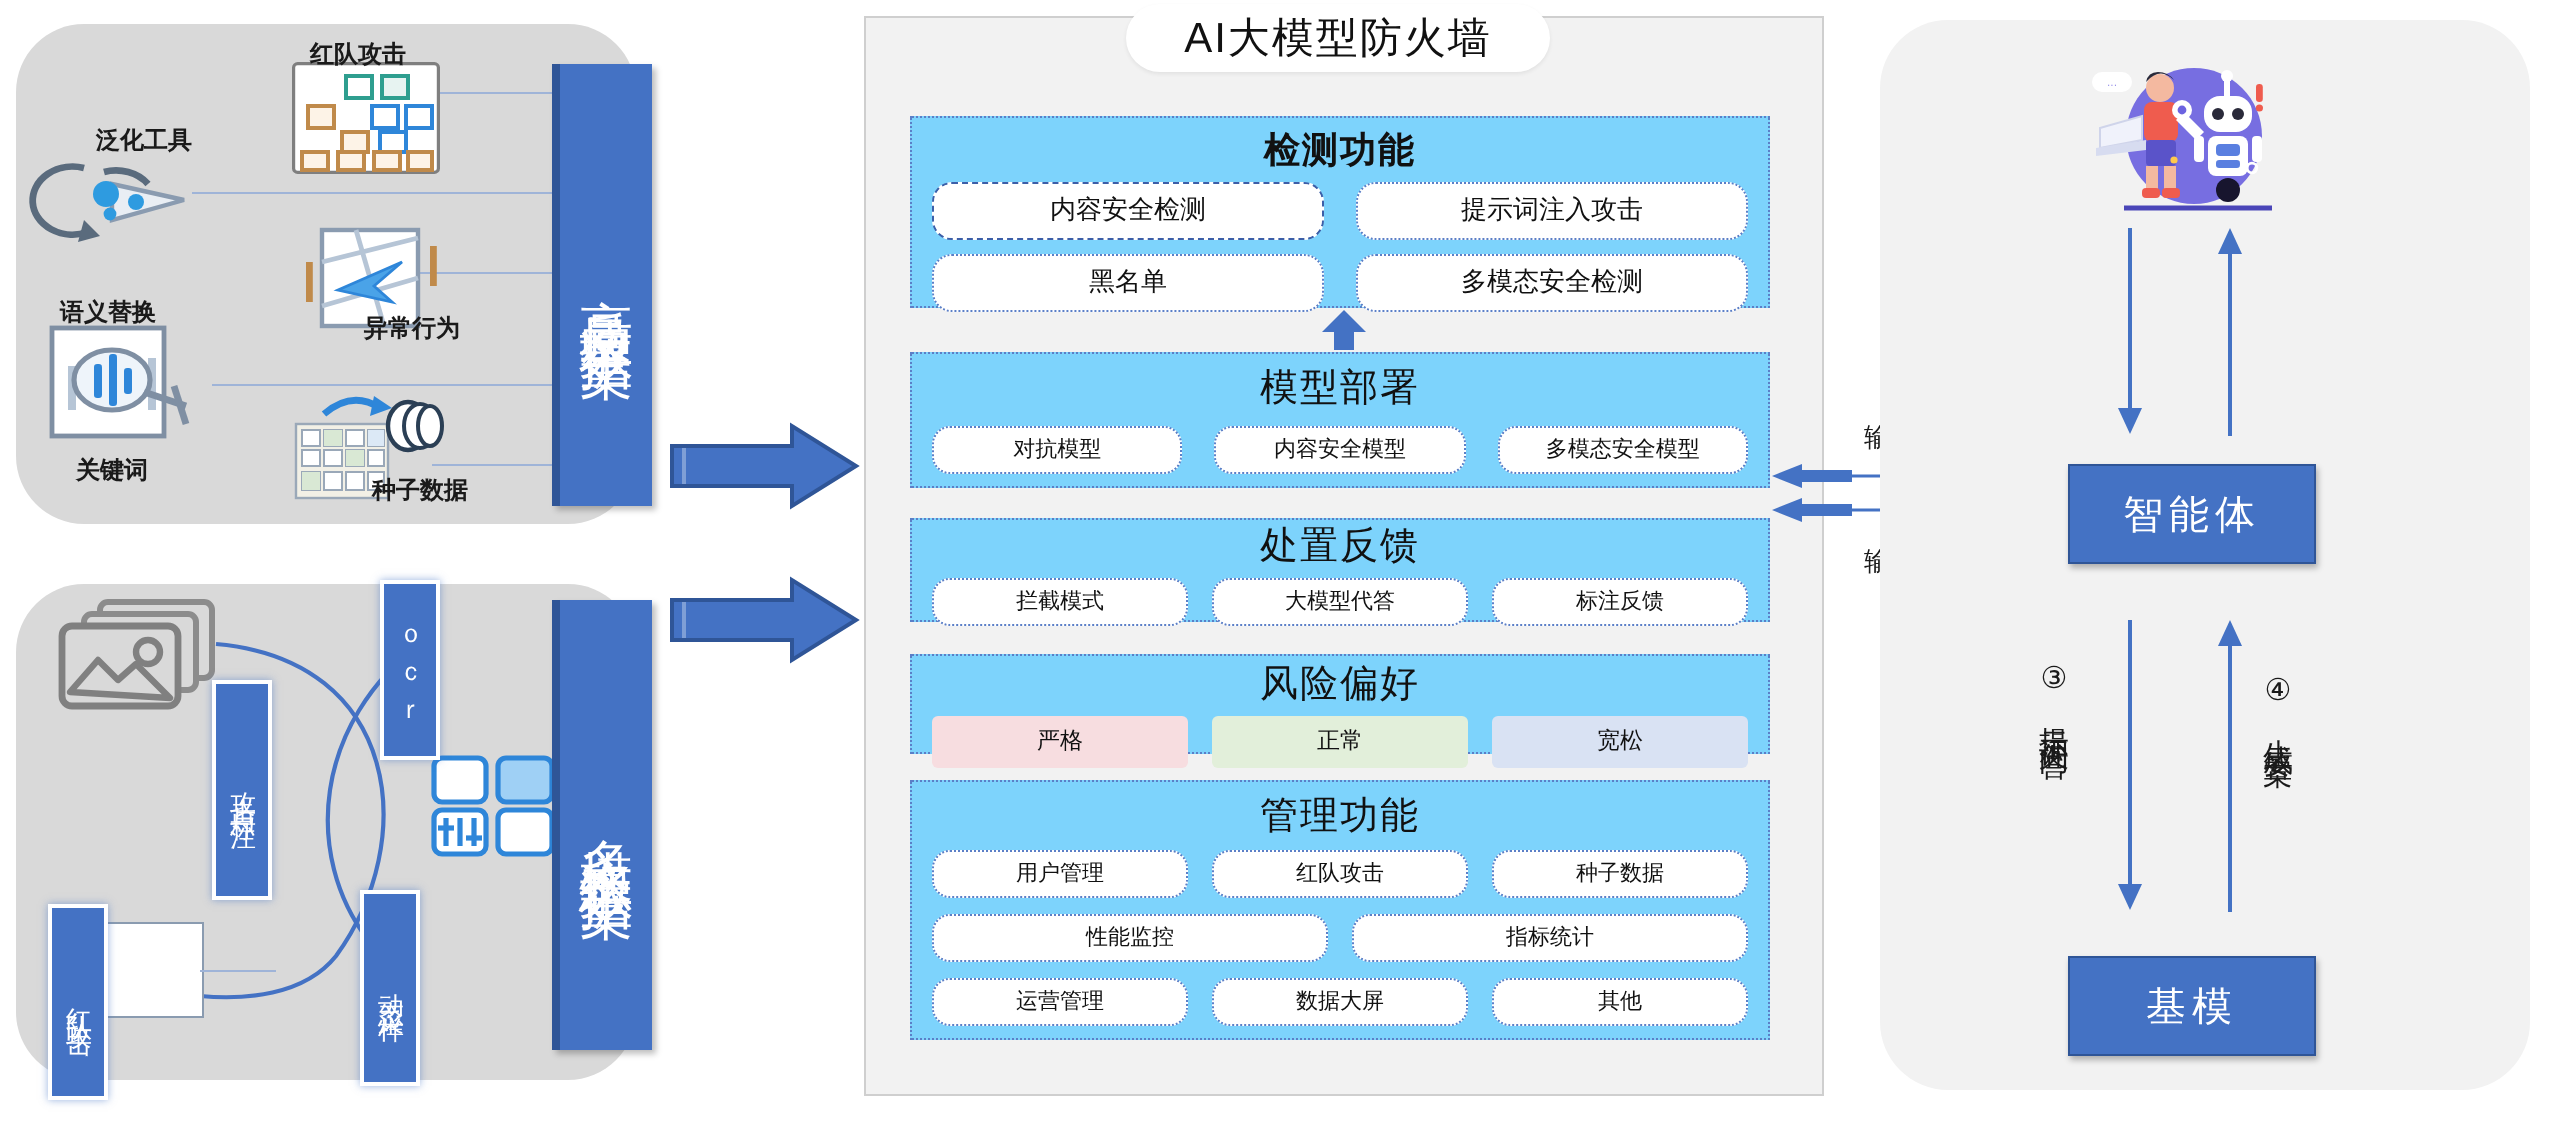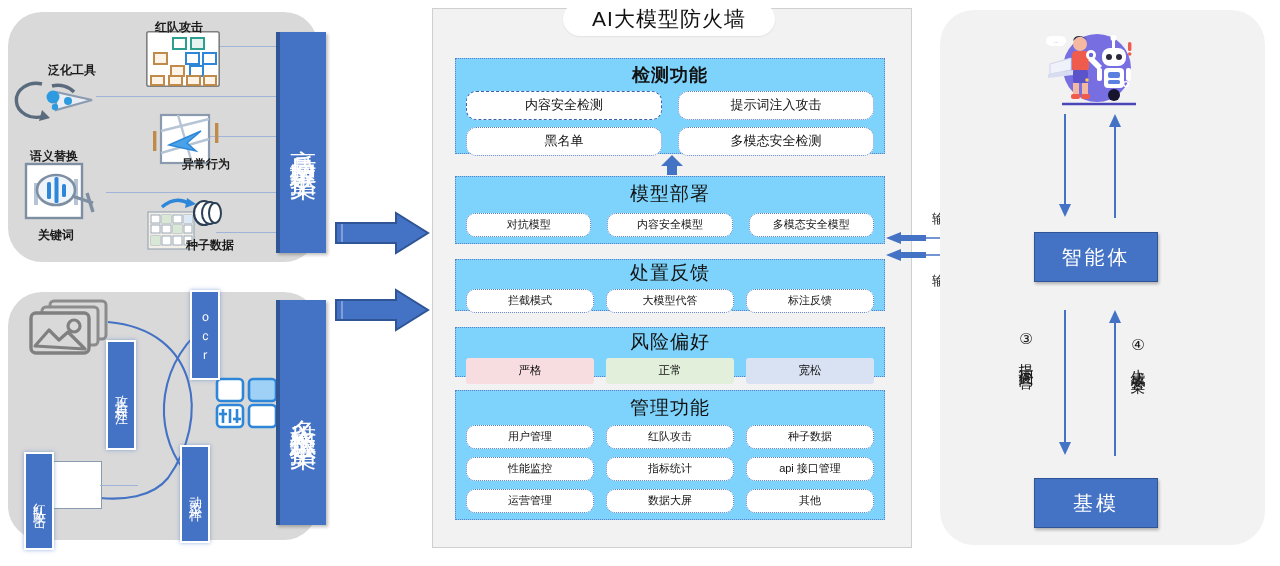--- a/index.html
+++ b/index.html
@@ -321,21 +321,20 @@
   <div class="section" style="left:455px;top:390px;width:430px;height:130px;">
     <div class="sec-title">管理功能</div>
     <div class="tagrow" style="gap:12px;margin-top:4px;">
       <div class="tag">用户管理</div>
       <div class="tag">红队攻击</div>
       <div class="tag">种子数据</div>
     </div>
     <div class="tagrow" style="gap:12px;margin-top:8px;">
       <div class="tag">性能监控</div>
       <div class="tag">指标统计</div>
-      <div class="tag">api 接口管理</div>
     </div>
     <div class="tagrow" style="gap:12px;margin-top:8px;">
       <div class="tag">运营管理</div>
       <div class="tag">数据大屏</div>
       <div class="tag">其他</div>
     </div>
   </div>
 
   <div class="lbl-plain" style="left:932px;top:210px;font-size:13px;">输入审计</div>
   <div style="position:absolute;left:886px;top:232px;">

